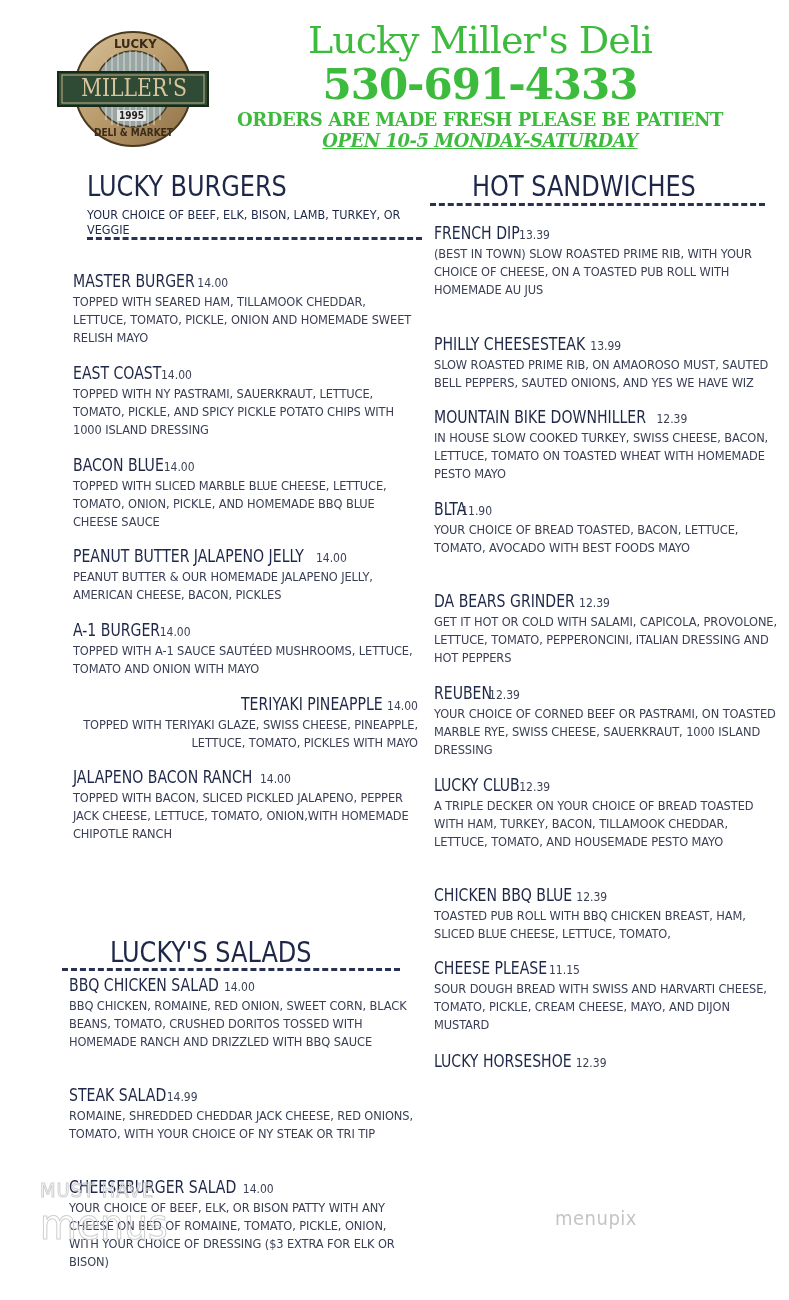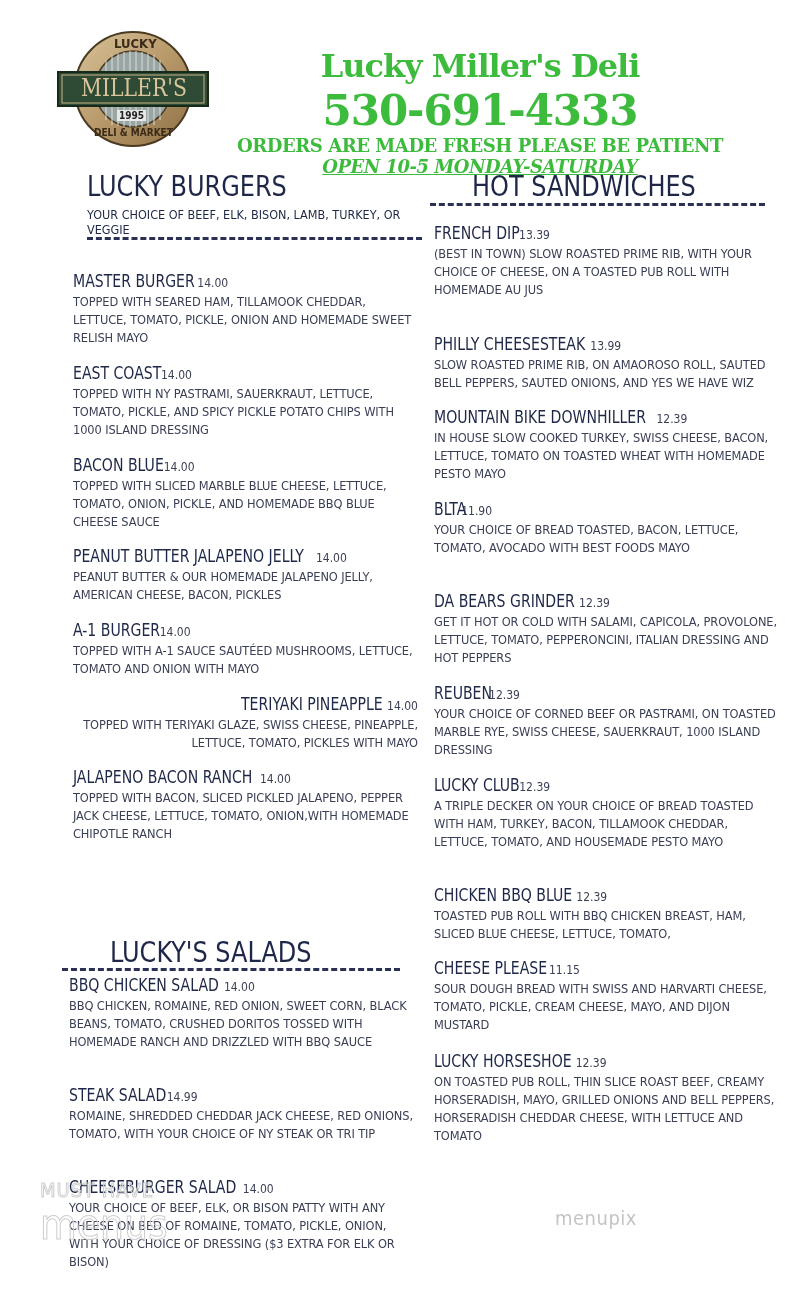--- a/index.html
+++ b/index.html
@@ -1,19 +1,19 @@
 <!DOCTYPE html>
 <html><head>
 <meta charset="utf-8">
 <style>
   html,body{margin:0;padding:0;background:#fff;}
   body{width:789px;height:1300px;position:relative;overflow:hidden;font-family:"DejaVu Sans Condensed","DejaVu Sans",sans-serif;}
   .logo{position:absolute;left:56px;top:30px;width:154px;height:118px;}
   .hdr{position:absolute;left:210px;top:18px;width:540px;text-align:center;color:#3dbb3d;font-family:"DejaVu Serif",serif;}
-  .hdr .title{font-size:32px;font-weight:bold;line-height:44px;letter-spacing:-1px;margin-top:26px;}
+  .hdr .title{font-size:38px;font-weight:normal;line-height:44px;letter-spacing:-1px;}
   .hdr .phone{font-size:42px;font-weight:bold;line-height:46px;letter-spacing:-1px;}
   .hdr .note{font-size:19px;font-weight:bold;line-height:22px;letter-spacing:-0.5px;transform:scaleX(0.95);}
   .hdr .hours{font-size:18px;font-weight:bold;font-style:italic;text-decoration:underline;line-height:22px;letter-spacing:-0.5px;}
   .sec-title{position:absolute;color:#1e2747;font-size:29px;line-height:32px;font-family:"DejaVu Sans Condensed","DejaVu Sans",sans-serif;transform:scaleX(0.92);transform-origin:left;}
   .sub{position:absolute;color:#1e2747;font-size:12.5px;line-height:15px;}
   .dash{position:absolute;height:0;border-top:3px dashed #2a3155;}
   .item{position:absolute;width:345px;}
   .item .name{color:#1e2747;font-size:17px;line-height:20px;display:inline-block;transform:scaleX(0.92);transform-origin:left;white-space:nowrap;}
   .item .price{color:#3a3f55;font-size:12px;margin-left:-8px;}
   .item .desc{color:#3a3f55;font-size:12.7px;line-height:18px;margin-top:2px;letter-spacing:-0.1px;}
@@ -114,21 +114,21 @@
 
 <div class="sec-title" style="left:472px;top:170px;">HOT SANDWICHES</div>
 <div class="dash" style="left:430px;top:203px;width:335px;"></div>
 
 <div class="item" style="left:434px;top:223px;">
   <span class="name">FRENCH DIP</span><span class="price">13.39</span>
   <div class="desc">(BEST IN TOWN) SLOW ROASTED PRIME RIB, WITH YOUR CHOICE OF CHEESE, ON A TOASTED PUB ROLL WITH HOMEMADE AU JUS</div>
 </div>
 <div class="item" style="left:434px;top:316px;margin-top:18px;">
   <span class="name">PHILLY CHEESESTEAK</span><span class="price">13.99</span>
-  <div class="desc">SLOW ROASTED PRIME RIB, ON AMAOROSO ROLL, SAUTED BELL PEPPERS, SAUTED ONIONS, AND YES WE HAVE WIZ</div>
+  <div class="desc">SLOW ROASTED PRIME RIB, ON AMAOROSO MUST, SAUTED BELL PEPPERS, SAUTED ONIONS, AND YES WE HAVE WIZ</div>
 </div>
 <div class="item" style="left:434px;top:407px;">
   <span class="name">MOUNTAIN BIKE DOWNHILLER</span><span class="price">12.39</span>
   <div class="desc">IN HOUSE SLOW COOKED TURKEY, SWISS CHEESE, BACON, LETTUCE, TOMATO ON TOASTED WHEAT WITH HOMEMADE PESTO MAYO</div>
 </div>
 <div class="item" style="left:434px;top:499px;">
   <span class="name">BLTA</span><span class="price">11.90</span>
   <div class="desc">YOUR CHOICE OF BREAD TOASTED, BACON, LETTUCE, TOMATO, AVOCADO WITH BEST FOODS MAYO</div>
 </div>
 <div class="item" style="left:434px;top:591px;">
@@ -146,18 +146,17 @@
 <div class="item" style="left:434px;top:885px;">
   <span class="name">CHICKEN BBQ BLUE</span><span class="price">12.39</span>
   <div class="desc">TOASTED PUB ROLL WITH BBQ CHICKEN BREAST, HAM, SLICED BLUE CHEESE, LETTUCE, TOMATO,</div>
 </div>
 <div class="item" style="left:434px;top:958px;">
   <span class="name">CHEESE PLEASE</span><span class="price">11.15</span>
   <div class="desc">SOUR DOUGH BREAD WITH SWISS AND HARVARTI CHEESE, TOMATO, PICKLE, CREAM CHEESE, MAYO, AND DIJON MUSTARD</div>
 </div>
 <div class="item" style="left:434px;top:1051px;">
   <span class="name">LUCKY HORSESHOE</span><span class="price">12.39</span>
-  <div class="desc">ON TOASTED PUB ROLL, THIN SLICE ROAST BEEF, CREAMY HORSERADISH, MAYO, GRILLED ONIONS AND BELL PEPPERS, HORSERADISH CHEDDAR CHEESE, WITH LETTUCE AND TOMATO</div>
 </div>
 
 <div class="wm1">MUST HAVE</div>
 <div class="wm2">menus</div>
 <div class="menupix">menupix</div>
 
 </body></html>

